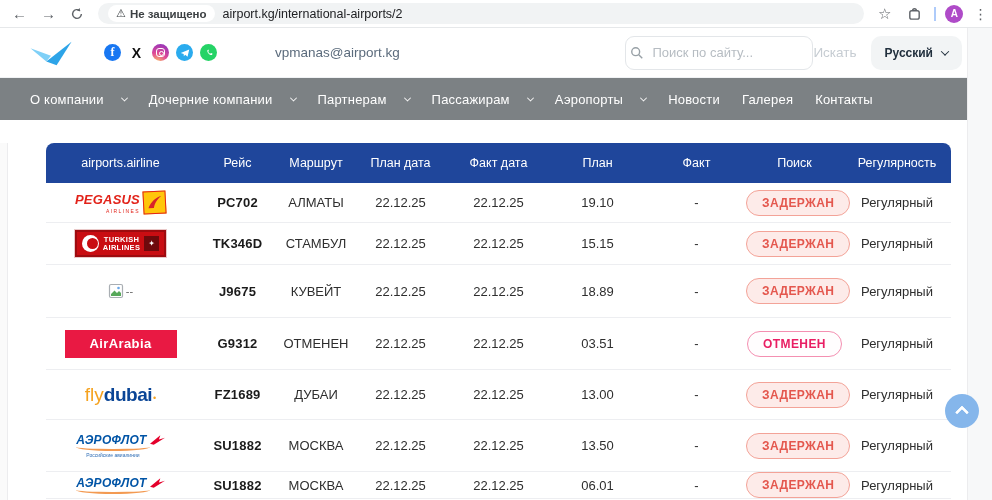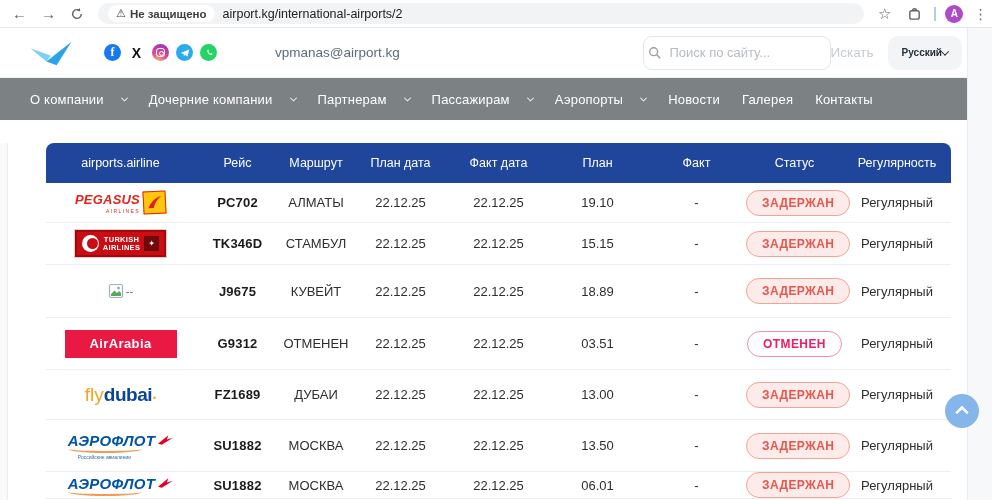--- a/index.html
+++ b/index.html
@@ -45,21 +45,21 @@
   .hdr-email { margin-left:58px; font-size:13.5px; color:#5b6b7c; cursor:pointer; }
   .searchwrap { margin-left:auto; display:flex; align-items:center; }
   .searchbox { width:188px; height:34px; border:1px solid #e3e6e9; border-radius:9px;
     display:flex; align-items:center; padding:0 4px; gap:8px; background:#fff; }
   .searchbox input { border:none; outline:none; width:130px; font-size:13px;
     color:#333; font-family:"Liberation Sans",sans-serif; }
   .searchbox input::placeholder { color:#b6bcc2; }
   .search-btn { font-size:13.5px; color:#c6ccd2; cursor:pointer; }
   .langbtn { margin-left:14px; margin-right:30px; height:34px; padding:0 14px;
     background:#f2f4f5; border-radius:10px; display:flex; align-items:center;
-    font-size:10px; font-weight:600; color:#22303e; cursor:pointer; }
+    gap:9px; font-size:12px; font-weight:600; color:#22303e; cursor:pointer; }
   .chev { display:inline-block; width:6px; height:6px; border-right:1.6px solid currentColor;
     border-bottom:1.6px solid currentColor; transform:rotate(45deg) translate(-1px,-1px); }
 
   
   .mainnav { height:42px; background:#7c8184; display:flex; align-items:center;
     padding-left:30px; gap:22px; }
   .nav-item { color:#fff; font-size:13px; letter-spacing:.2px; display:flex;
     align-items:center; gap:18px; cursor:pointer; white-space:nowrap; }
   .nav-item .chev { border-color:rgba(255,255,255,.95); width:5px; height:5px; }
 
@@ -107,21 +107,21 @@
   .broken-alt { font-size:11px; color:#666; }
   .logo-airarabia { width:112px; height:28px; background:#e91943; color:#fff;
     display:flex; align-items:center; justify-content:center; font-weight:700;
     font-size:13px; letter-spacing:.4px; }
   .logo-flydubai { font-size:19px; align-items:baseline; }
   .fd-fly { color:#f5a21f; font-weight:400; }
   .fd-dubai { color:#0a4596; font-weight:700; letter-spacing:-.5px; }
   .fd-dot { color:#f5a21f; font-size:9px; vertical-align:top; margin-left:1px; }
   .logo-aeroflot { flex-direction:column; align-items:flex-start; }
   .af-row { display:flex; align-items:center; gap:3px; }
-  .af-word { color:#0054a6; font-weight:800; font-style:italic; font-size:15px; letter-spacing:.3px; }
+  .af-word { color:#0054a6; font-weight:800; font-style:italic; font-size:12px; letter-spacing:.3px; }
   .af-swoosh { width:74px; height:8px; border-bottom:2px solid #f39a52;
     border-radius:50%; margin-top:-4px; }
   .af-sub { font-size:5px; color:#2e6db5; margin-left:10px; margin-top:1px; }
 
   
   .scrollstrip { position:absolute; right:0; top:28px; width:25px; height:472px;
     background:#f7f8f9; border-left:1px solid #ececee; }
   .scrolltop { position:absolute; right:13px; top:394px; width:34px; height:34px;
     border-radius:50%; background:#85b6eb; display:flex; align-items:center;
     justify-content:center; cursor:pointer; z-index:5; }
@@ -238,21 +238,21 @@
 
   <div class="card">
     <div class="thead">
       <span>airports.airline</span>
       <span>Рейс</span>
       <span>Маршрут</span>
       <span>План дата</span>
       <span>Факт дата</span>
       <span>План</span>
       <span>Факт</span>
-      <span>Статус</span>
+      <span>Поиск</span>
       <span>Регулярность</span>
     </div>
 
     <div class="trow">
       <div class="cell airline">
         <div class="logo logo-pegasus">
           <span class="peg-left">
             <span class="peg-main">PEGASUS</span>
             <span class="peg-sub">AIRLINES</span>
           </span>

